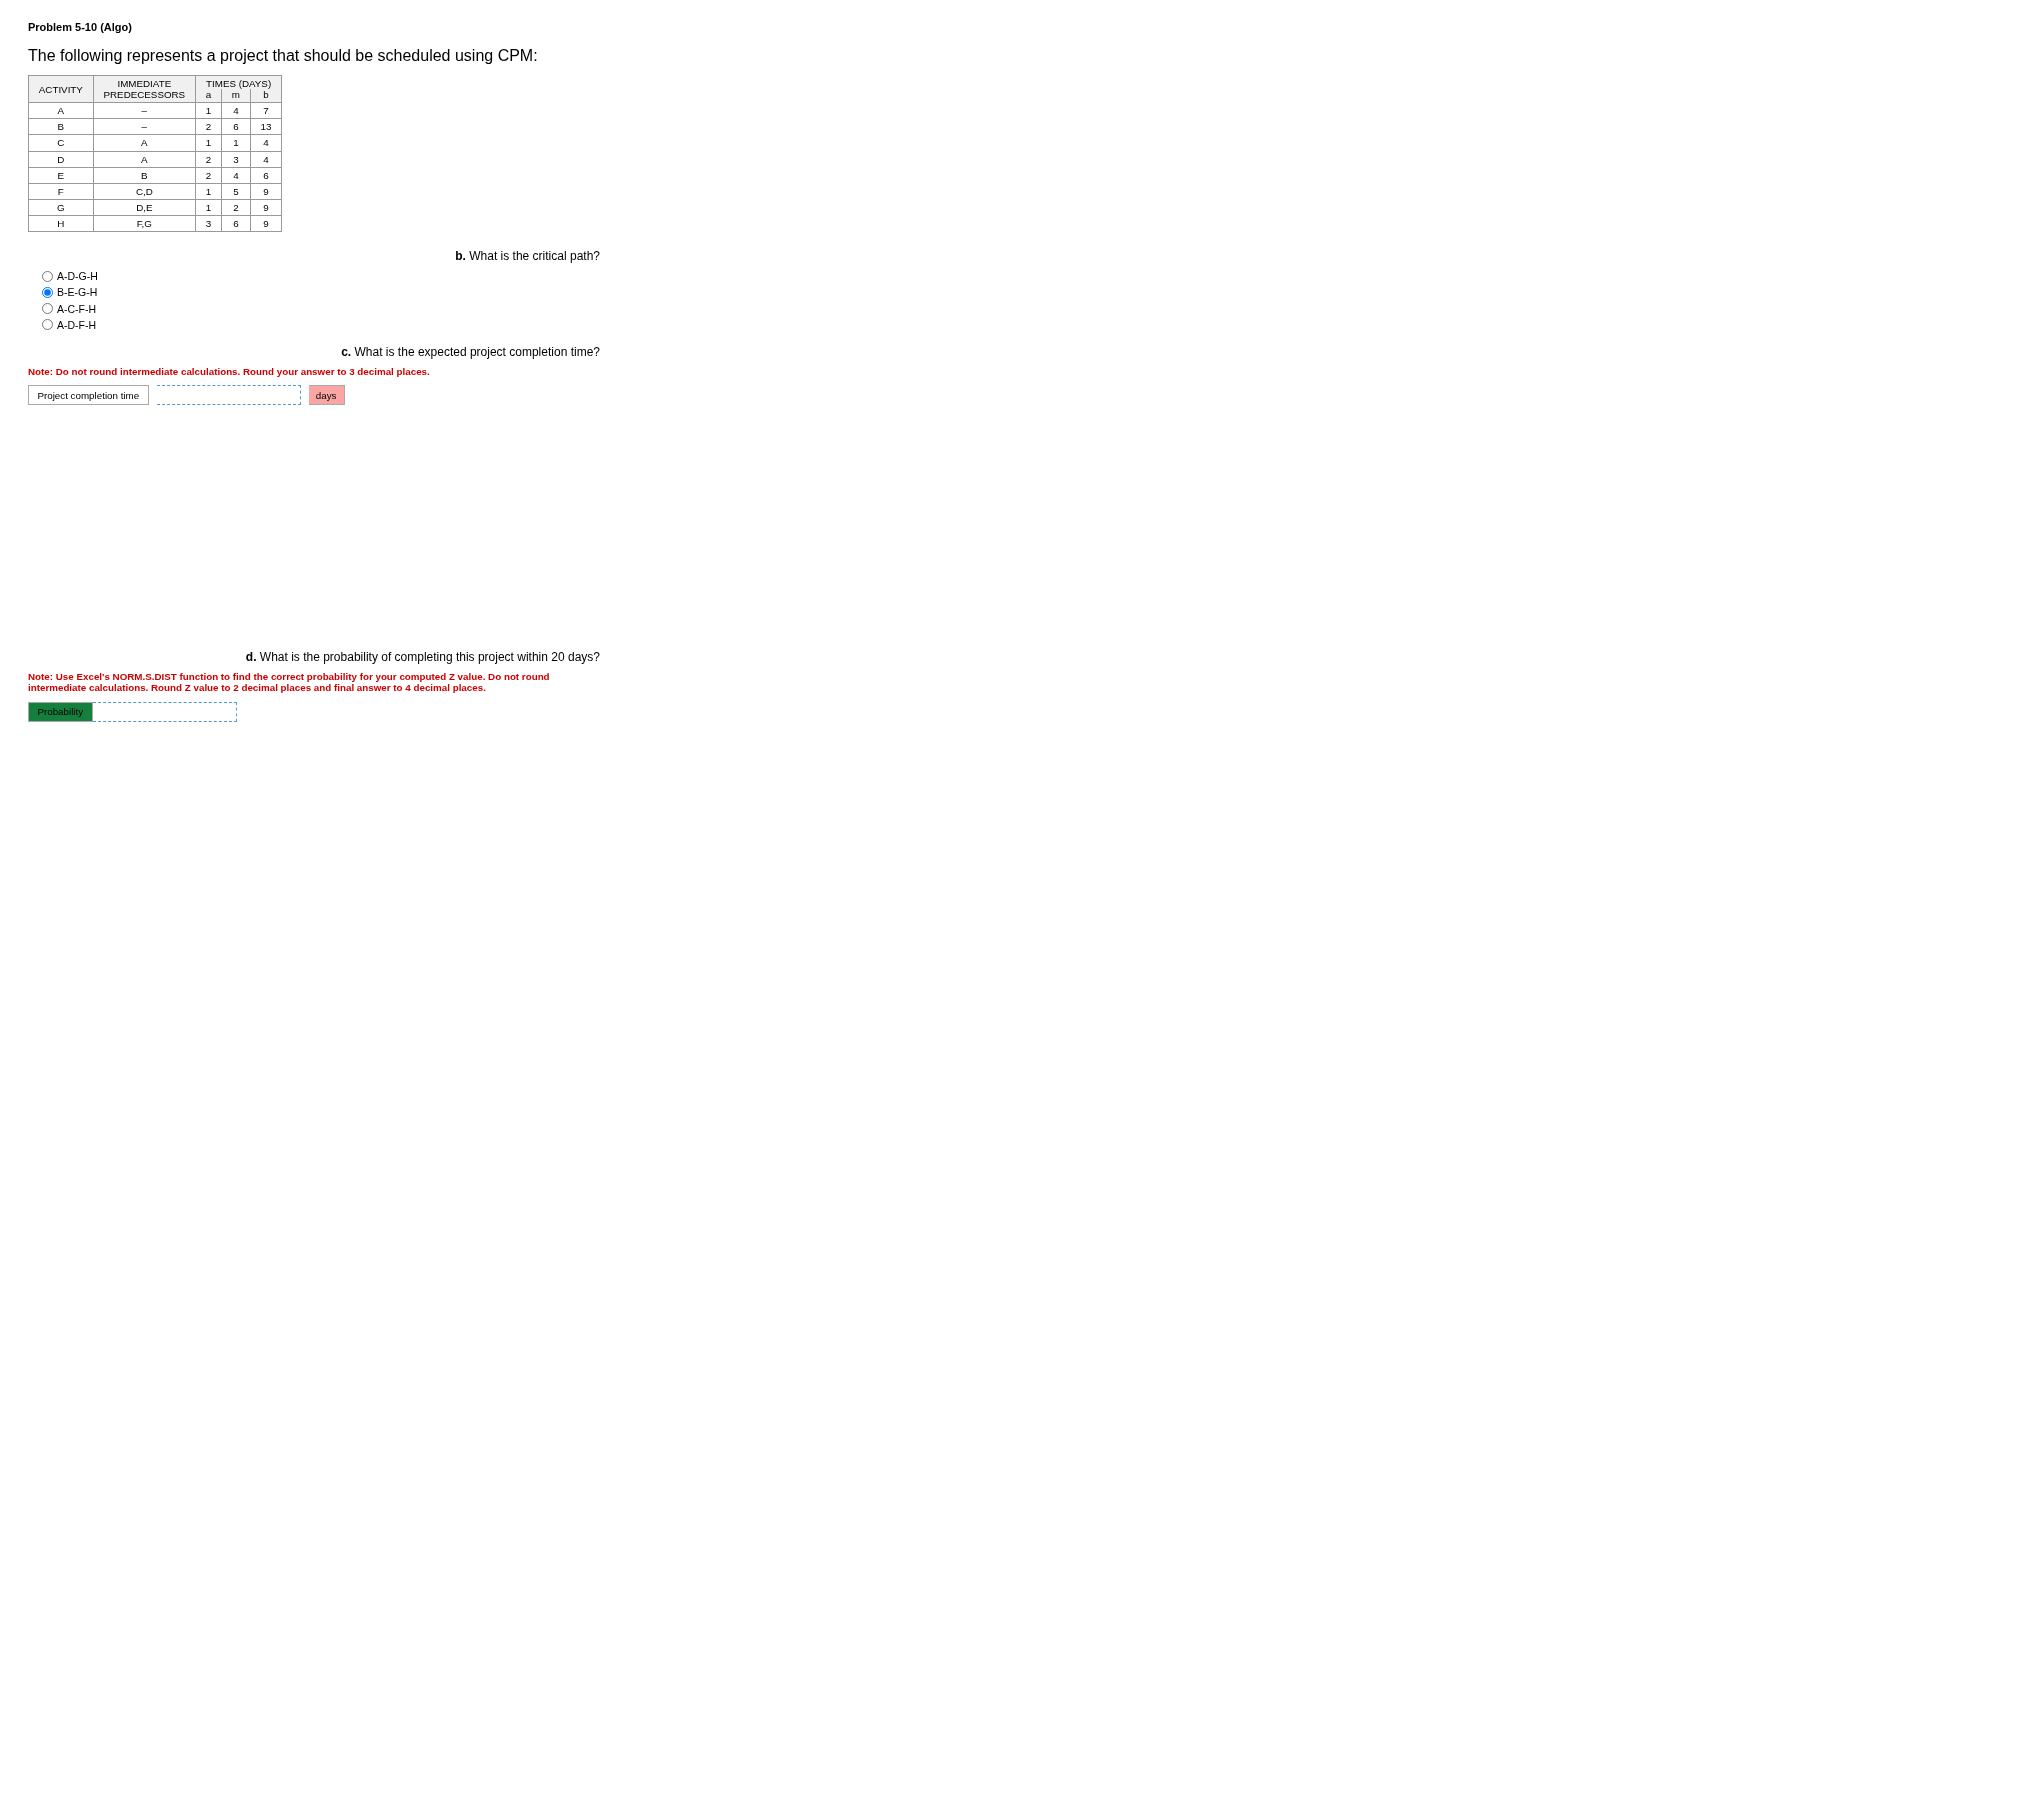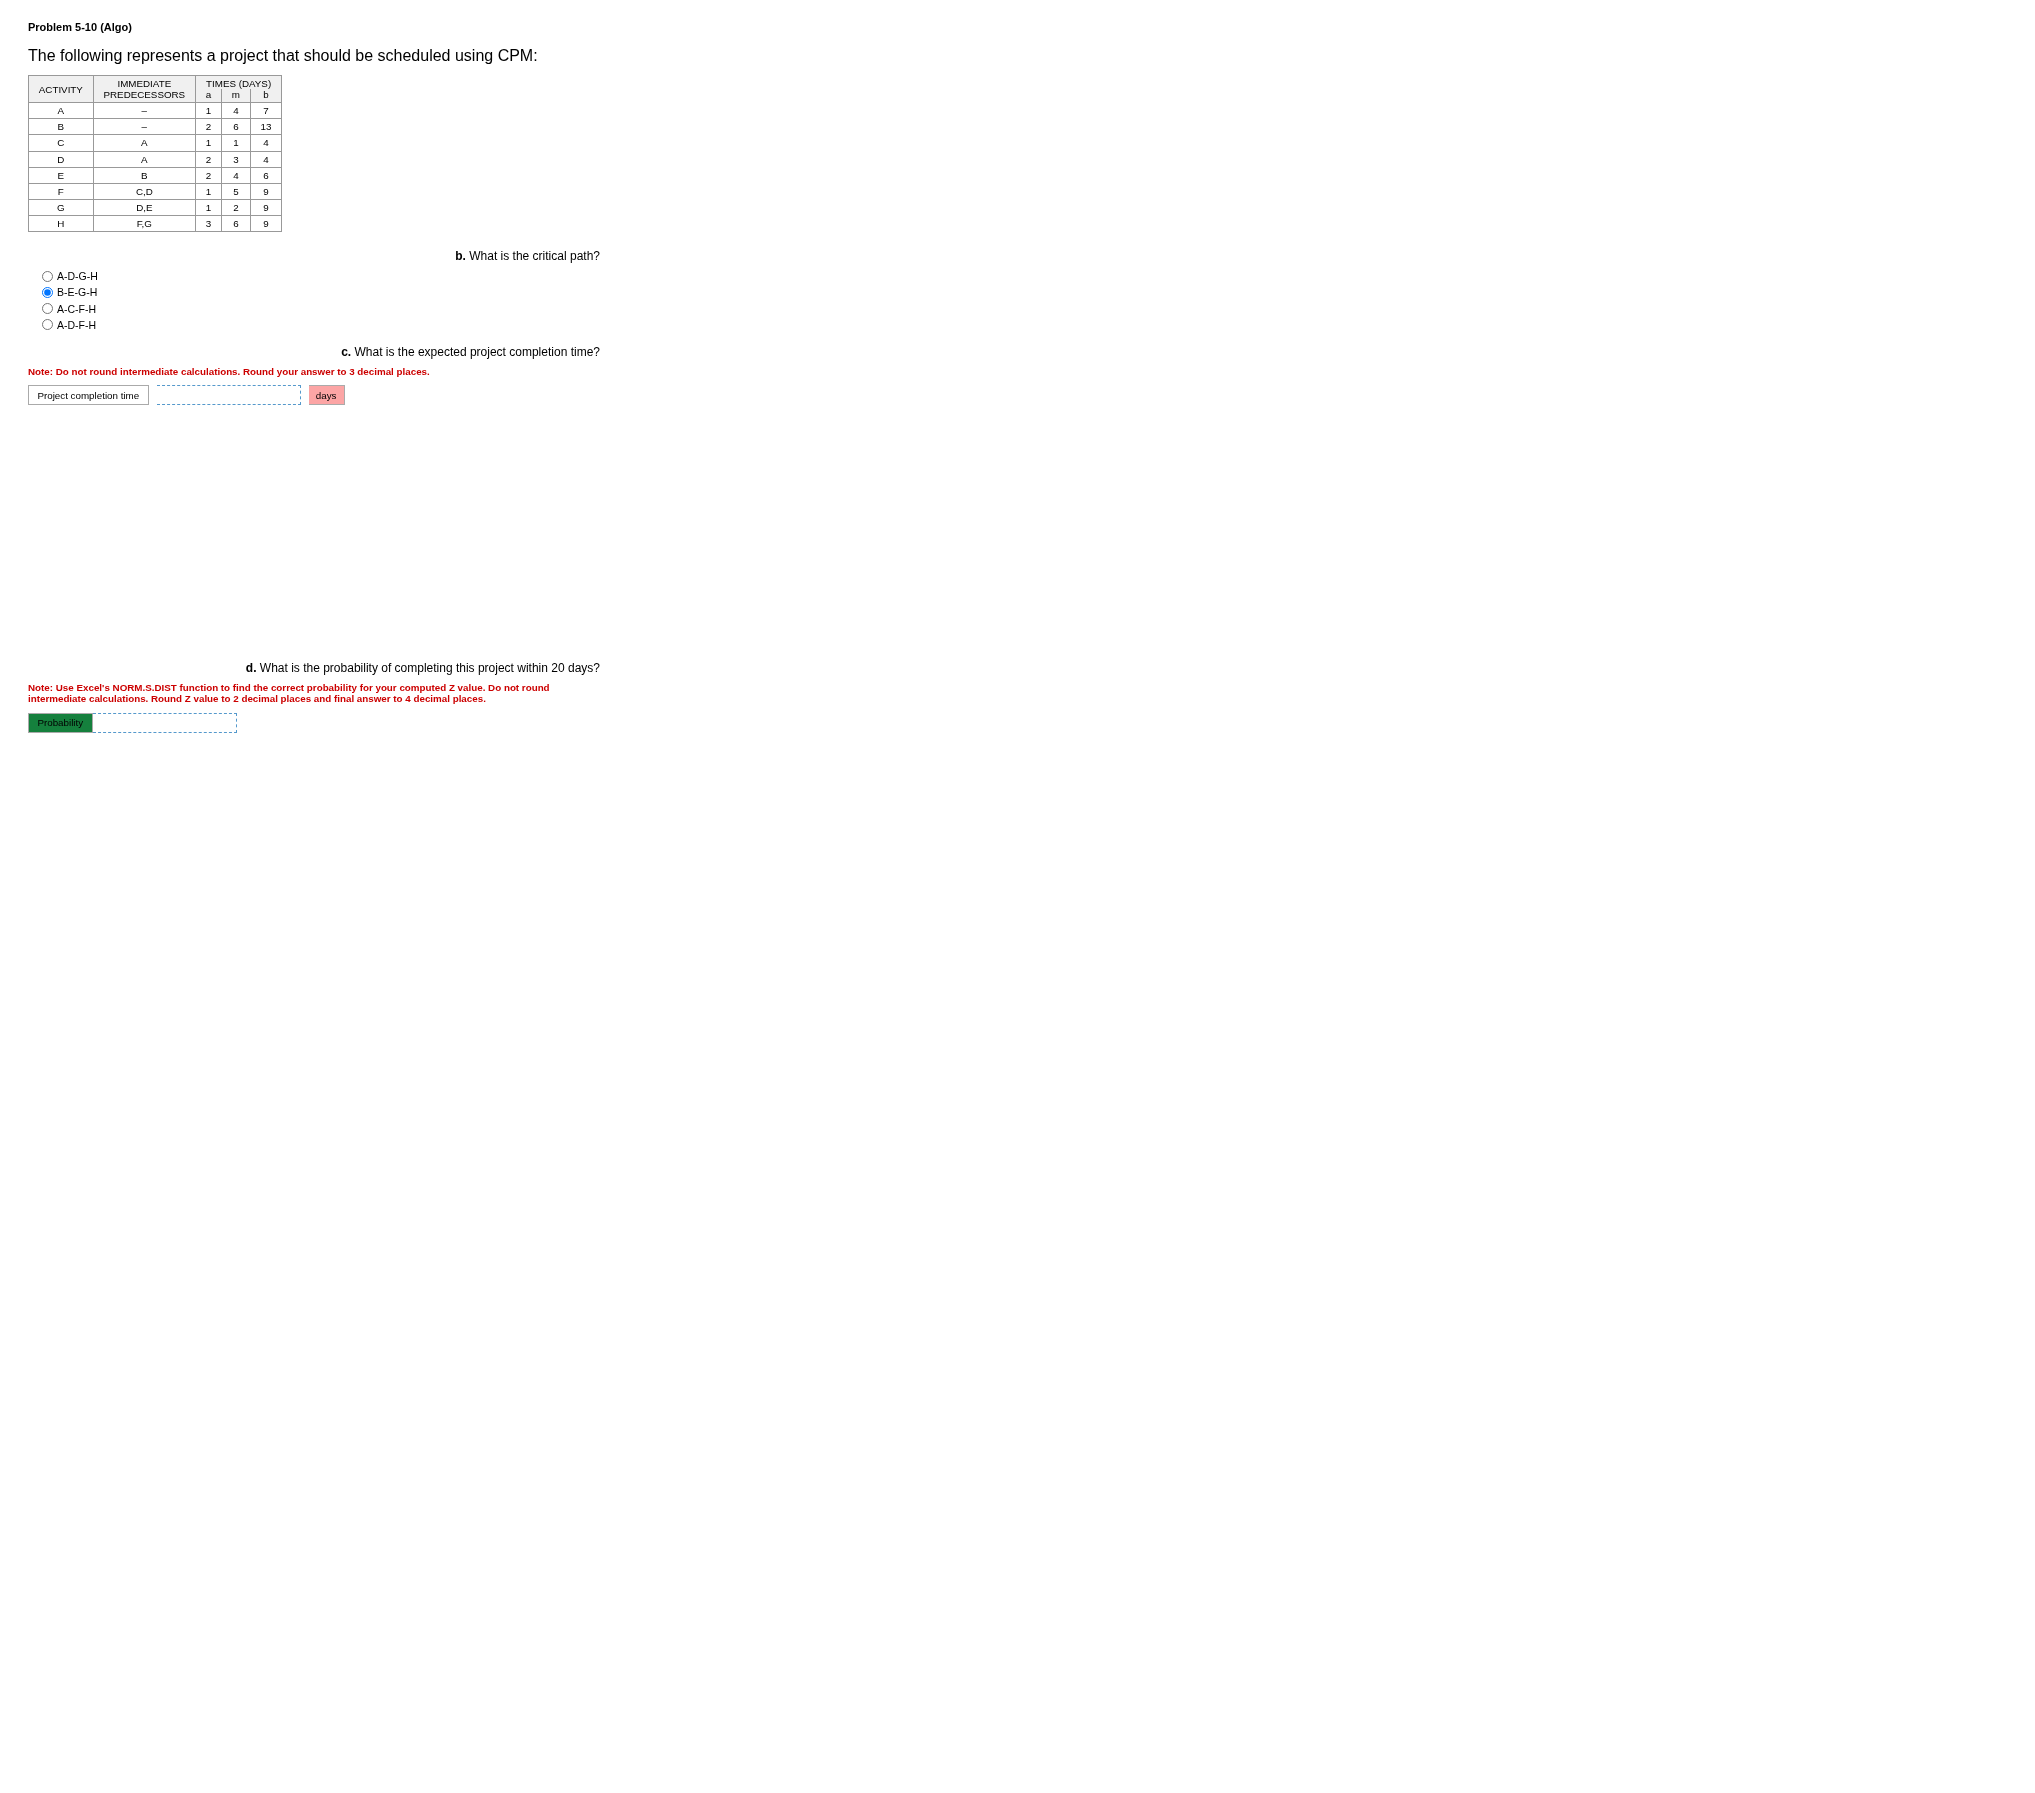--- a/index.html
+++ b/index.html
@@ -98,21 +98,21 @@
       color: #cc0000;
       font-weight: bold;
       font-size: 9.8px;
       margin-bottom: 8.4px;
     }
 
     .input-row {
       display: flex;
       align-items: flex-start;
       gap: 8px;
-      margin-bottom: 32px;
+      margin-bottom: 21px;
     }
 
     .input-label-box {
       border: 0.7px solid #aaa;
       padding: 3.5px 8.4px;
       font-size: 9.8px;
       background: #fff;
       min-width: 112px;
       white-space: nowrap;
     }

